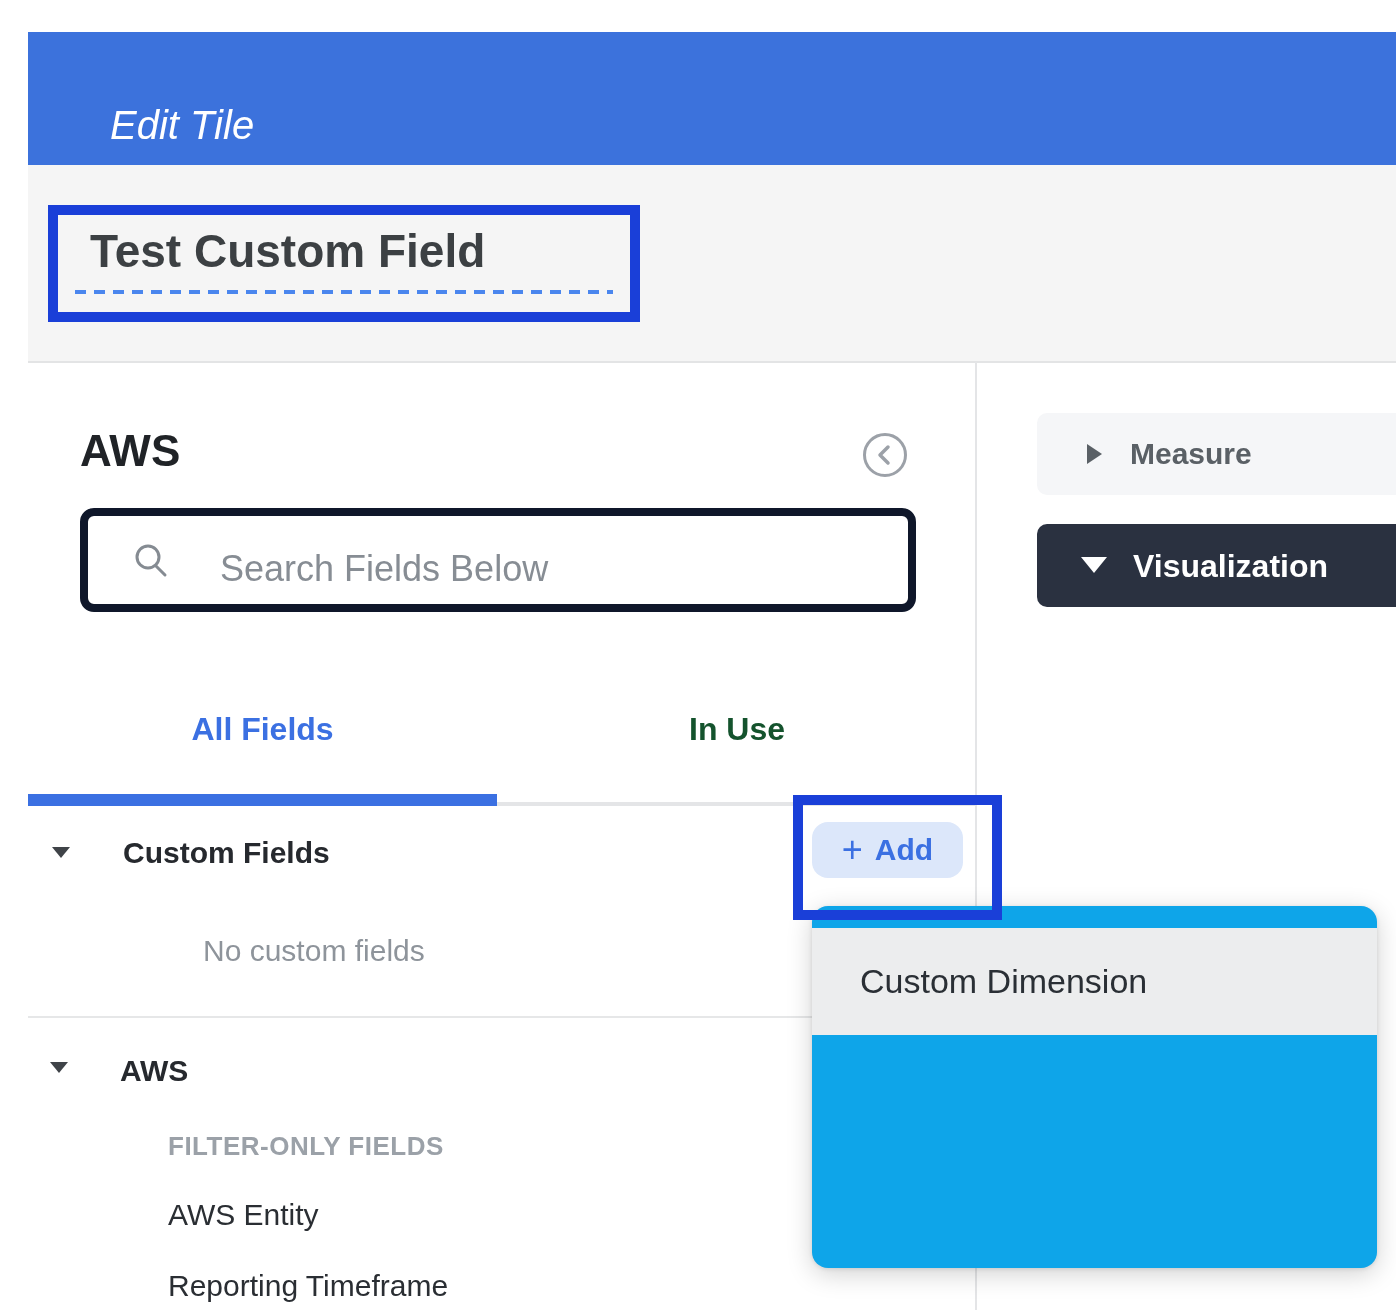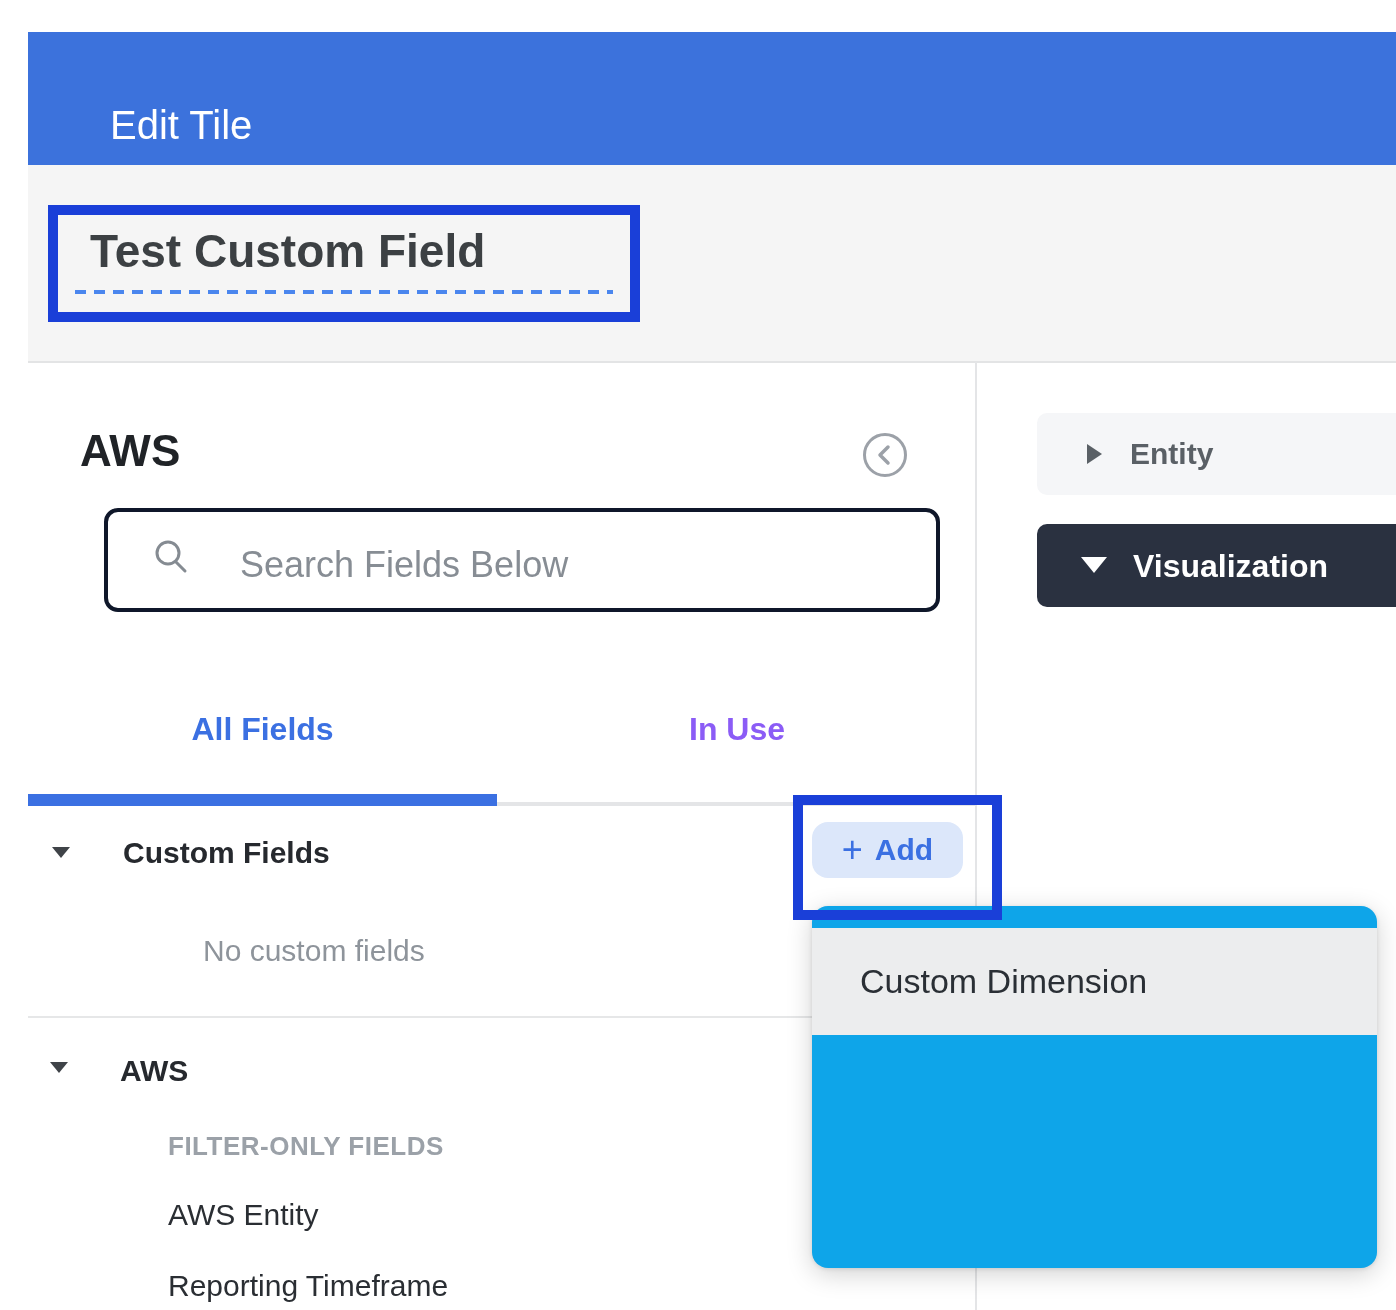--- a/index.html
+++ b/index.html
@@ -5,48 +5,48 @@
   html,body{margin:0;padding:0;}
   body{
     width:1396px;height:1310px;position:relative;overflow:hidden;
     background:#ffffff;
     font-family:"Liberation Sans", sans-serif;
     -webkit-font-smoothing:antialiased;
   }
   .abs{position:absolute;}
 
   
-  .modal-header{left:28px;top:32px;width:1368px;height:133px;background:#3C72DC;}
+  .modal-header{left:28px;top:32px;width:1368px;height:133px;background:#3C72DC;font-style:italic;}
   .modal-title{left:82px;top:70px;font-size:40px;line-height:46px;font-weight:500;color:#ffffff;}
 
   
   .title-strip{left:28px;top:165px;width:1368px;height:196px;background:#F5F5F5;border-bottom:2px solid #E3E4E5;}
   .tile-name{left:90px;top:224px;font-size:46px;line-height:54px;font-weight:700;color:#3C4043;}
   .dashed-underline{left:75px;top:289px;width:538px;height:6px;}
 
   
   .annot{border:10px solid #1A3FD8;box-sizing:border-box;background:transparent;z-index:60;}
   .annot-title{left:48px;top:205px;width:592px;height:117px;}
   .annot-add{left:793px;top:795px;width:209px;height:125px;}
 
   
   .v-divider{left:975px;top:362px;width:2px;height:948px;background:#E4E5E7;}
 
   
   .explore-name{left:80px;top:426px;font-size:44px;line-height:50px;font-weight:700;color:#202327;}
   .collapse-btn{left:863px;top:433px;width:44px;height:44px;border:3px solid #9CA1A8;border-radius:50%;box-sizing:border-box;background:#fff;}
-  .search-box{left:80px;top:508px;width:836px;height:104px;background:#fff;border:4px solid #0f172a;border-radius:14px;box-sizing:border-box;margin-left:24px;}
+  .search-box{left:80px;top:508px;width:836px;height:104px;background:#fff;border:8px solid #0f172a;border-radius:14px;box-sizing:border-box;}
   .search-glyph{left:124px;top:536px;width:38px;height:38px;}
   .search-input{left:210px;top:510px;width:600px;height:100px;background:transparent;border:none;outline:none;
     font-family:"Liberation Sans",sans-serif;font-size:36px;color:#5F6368;}
   .search-input::placeholder{color:#878D94;opacity:1;}
 
   .tab{top:706px;height:46px;text-align:center;font-size:32px;line-height:46px;font-weight:600;}
   .tab-all{left:28px;width:469px;color:#3B70E2;}
-  .tab-inuse{left:497px;width:480px;color:#8b5cf6;}
+  .tab-inuse{left:497px;width:480px;color:#14532d;}
   .tab-underline-gray{left:28px;top:802px;width:949px;height:4px;background:#E4E5E7;}
   .tab-underline-blue{left:28px;top:794px;width:469px;height:12px;background:#3B70E2;}
 
   .caret-down{width:0;height:0;border-left:9px solid transparent;border-right:9px solid transparent;border-top:11px solid #3F4348;}
   .caret-right{width:0;height:0;border-top:10px solid transparent;border-bottom:10px solid transparent;border-left:15px solid #5A6066;}
 
   .sec1-caret{left:52px;top:847px;}
   .sec1-label{left:123px;top:834px;font-size:30px;line-height:38px;font-weight:600;color:#26292E;}
   .add-btn{left:812px;top:822px;width:151px;height:56px;background:#DCE7FA;border-radius:16px;color:#3B70E2;
     display:flex;align-items:center;justify-content:center;gap:12px;z-index:20;}
@@ -128,21 +128,21 @@
 <div class="abs divider1"></div>
 
 <div class="abs caret-down sec2-caret"></div>
 <div class="abs sec2-label">AWS</div>
 <div class="abs group-label">FILTER-ONLY FIELDS</div>
 <div class="abs field-1">AWS Entity</div>
 <div class="abs field-2">Reporting Timeframe</div>
 
 <div class="abs filters-bar"></div>
 <div class="abs caret-right filters-caret"></div>
-<div class="abs filters-label">Entity</div>
+<div class="abs filters-label">Measure</div>
 
 <div class="abs viz-bar"></div>
 <div class="abs viz-caret"></div>
 <div class="abs viz-label">Visualization</div>
 
 <div class="abs add-menu">
   <div class="menu-item menu-item-0">Custom Dimension</div>
 </div>
 
 <div class="abs annot annot-title"></div>

